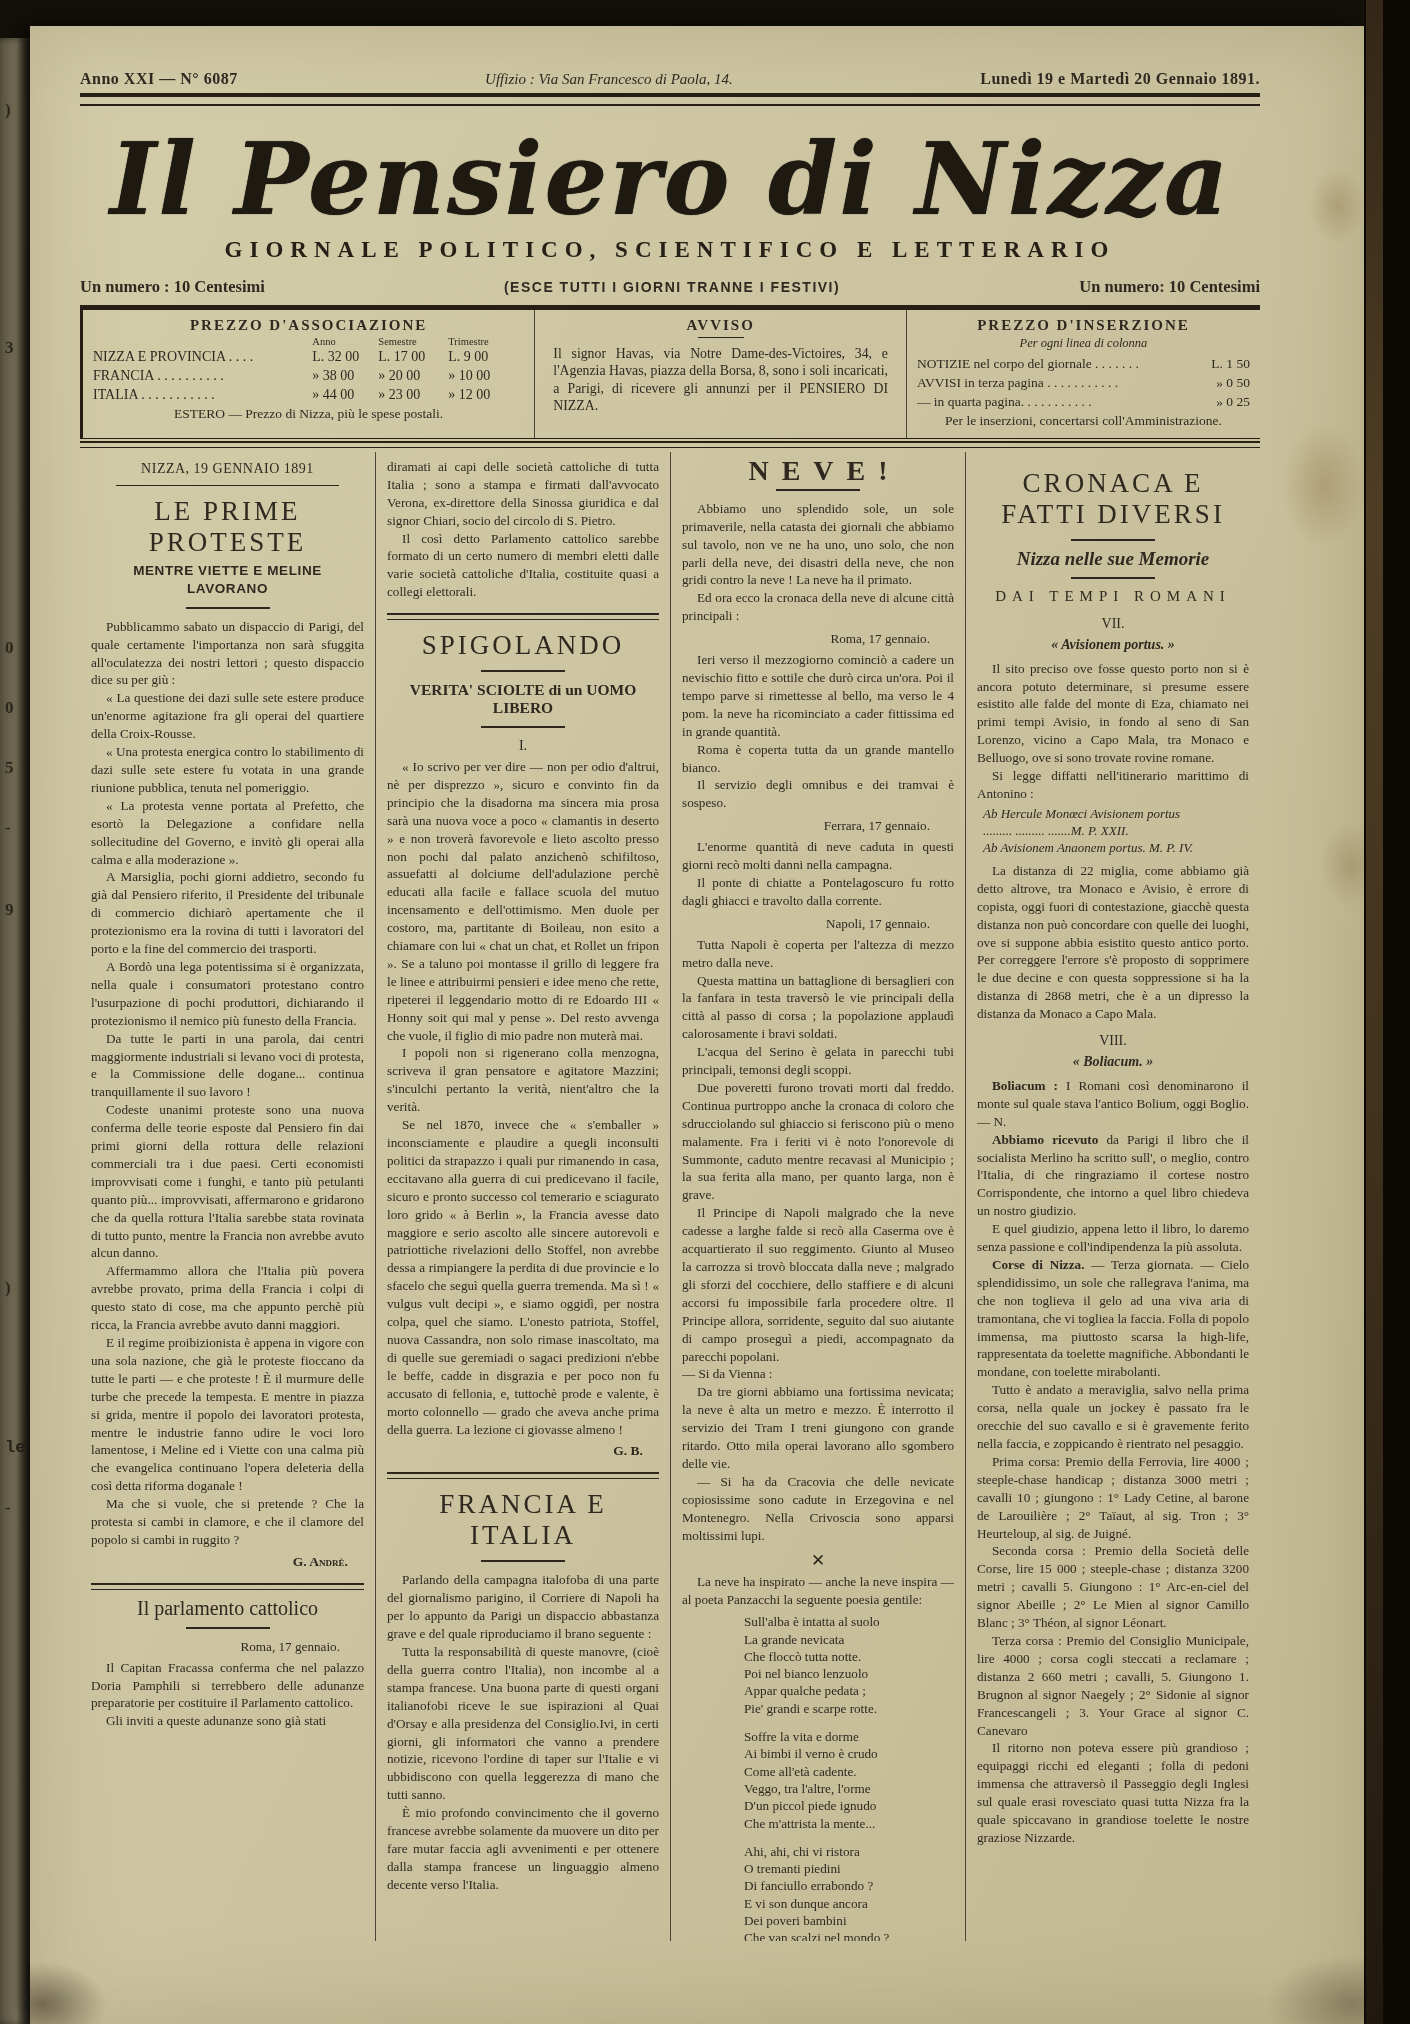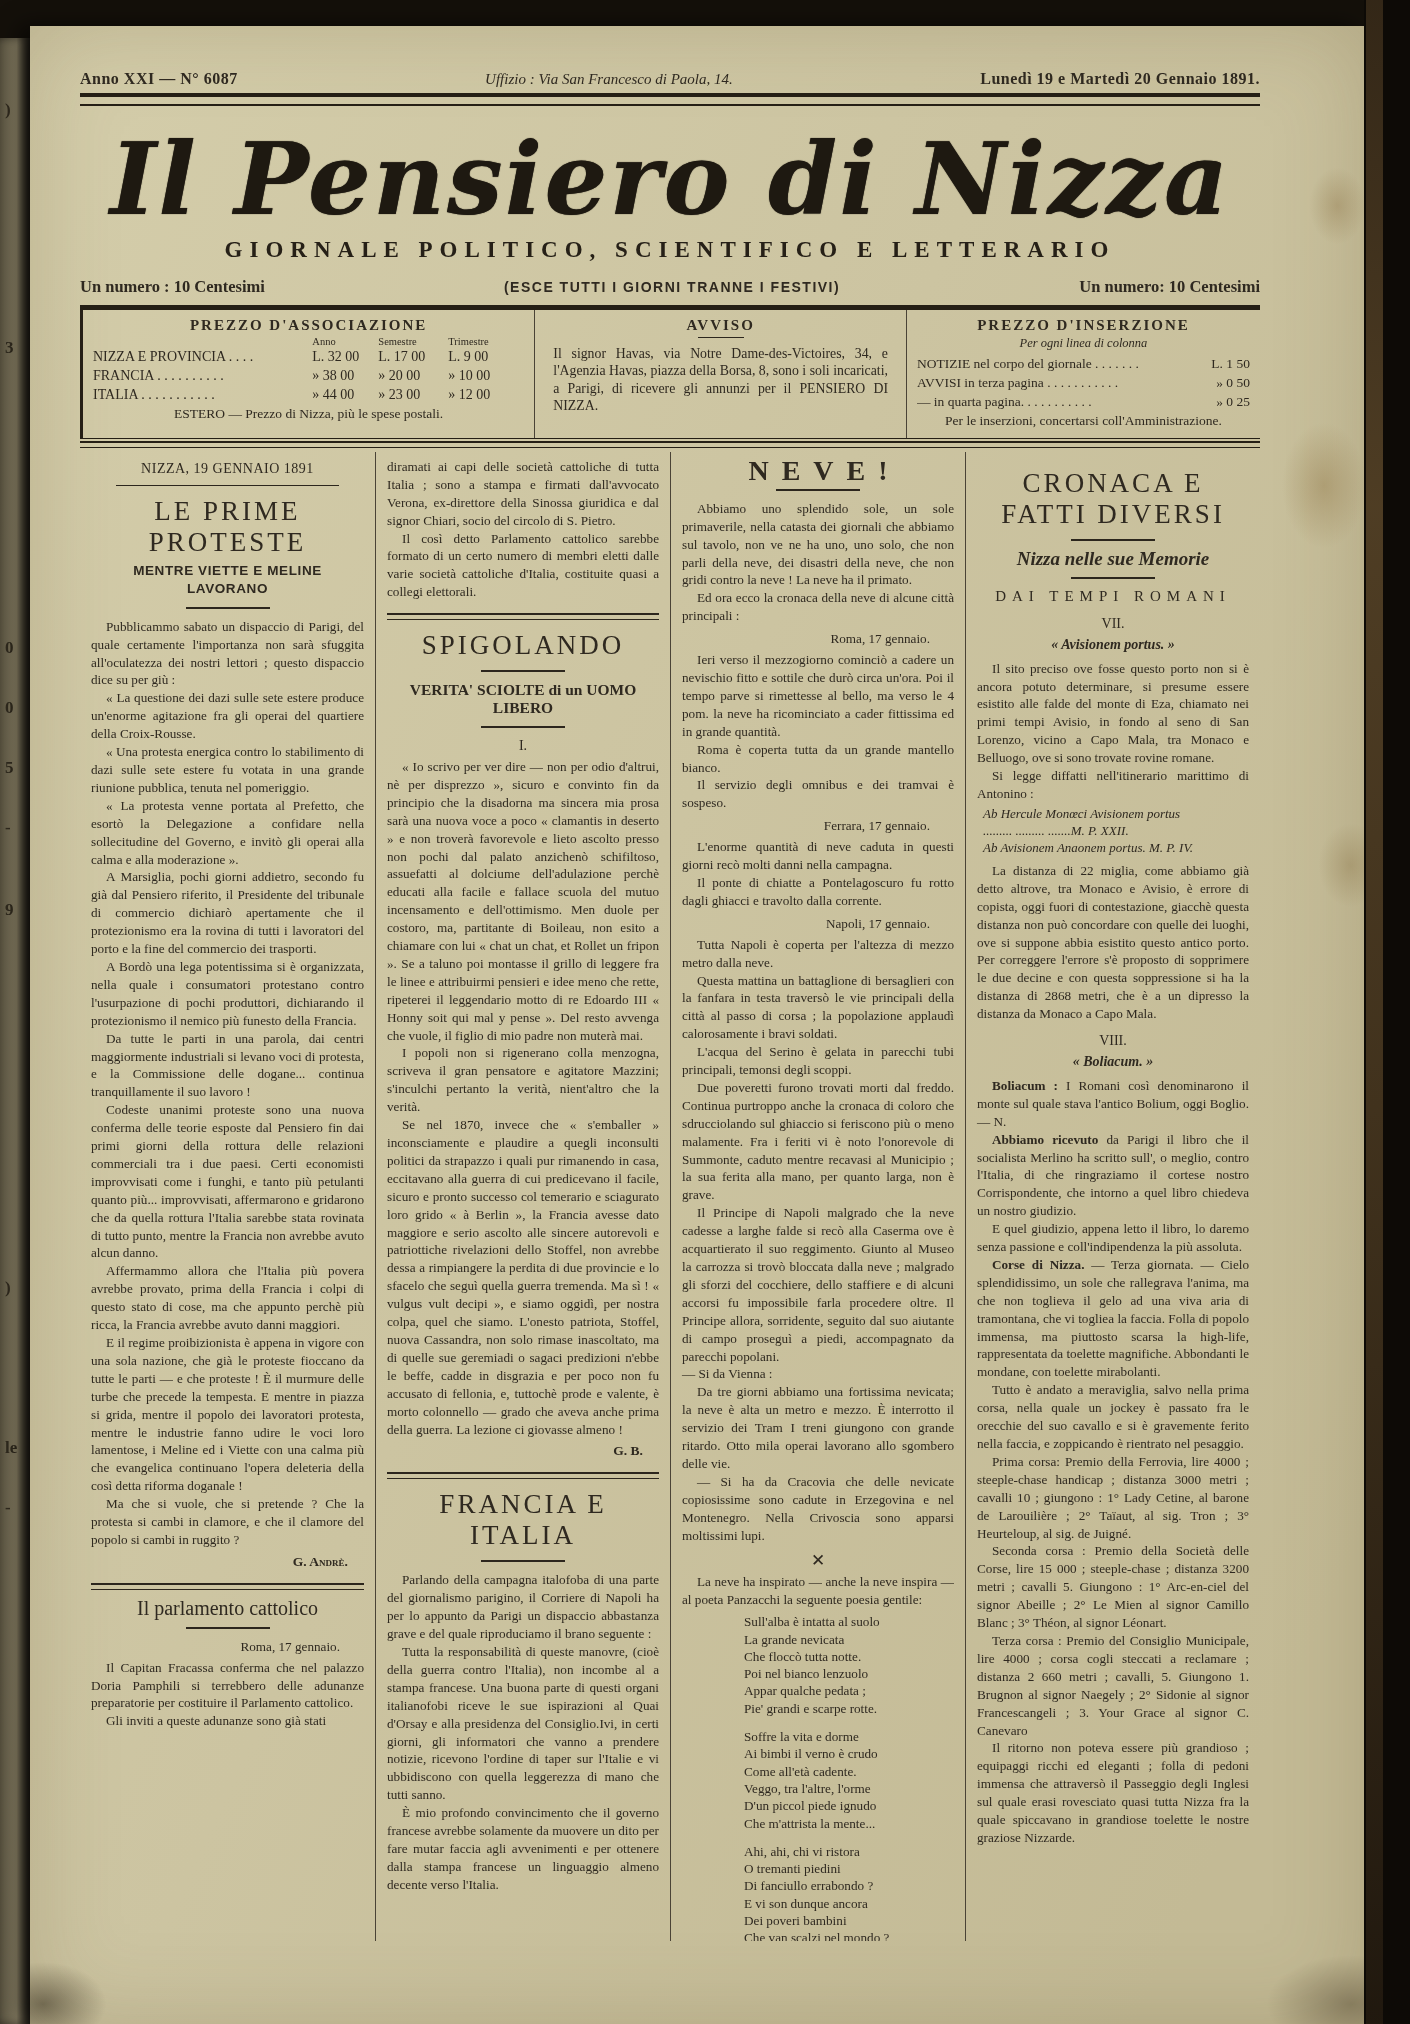--- a/index.html
+++ b/index.html
@@ -97,21 +97,21 @@
 <div class="scene">
   <div class="edge-strip" id="edge-strip">
       <span class="frag" style="top: 62px;">)</span>
       <span class="frag" style="top: 300px;">3</span>
       <span class="frag" style="top: 600px;">0</span>
       <span class="frag" style="top: 660px;">0</span>
       <span class="frag" style="top: 720px;">5</span>
       <span class="frag" style="top: 780px;">-</span>
       <span class="frag" style="top: 862px;">9</span>
       <span class="frag" style="top: 1240px;">)</span>
-      <span class="frag" style="top: 1400px;">le</span>
+      <span class="frag" style="top: 1400px; font-family: Liberation Mono, monospace;">le</span>
       <span class="frag" style="top: 1460px;">-</span>
     </div>
 
   <div class="paper">
     <div class="topline">
       <span class="issue">Anno XXI — N° 6087</span>
       <span class="office">Uffizio : Via San Francesco di Paola, 14.</span>
       <span class="date">Lunedì 19 e Martedì 20 Gennaio 1891.</span>
     </div>
     <div class="headrule"></div>

